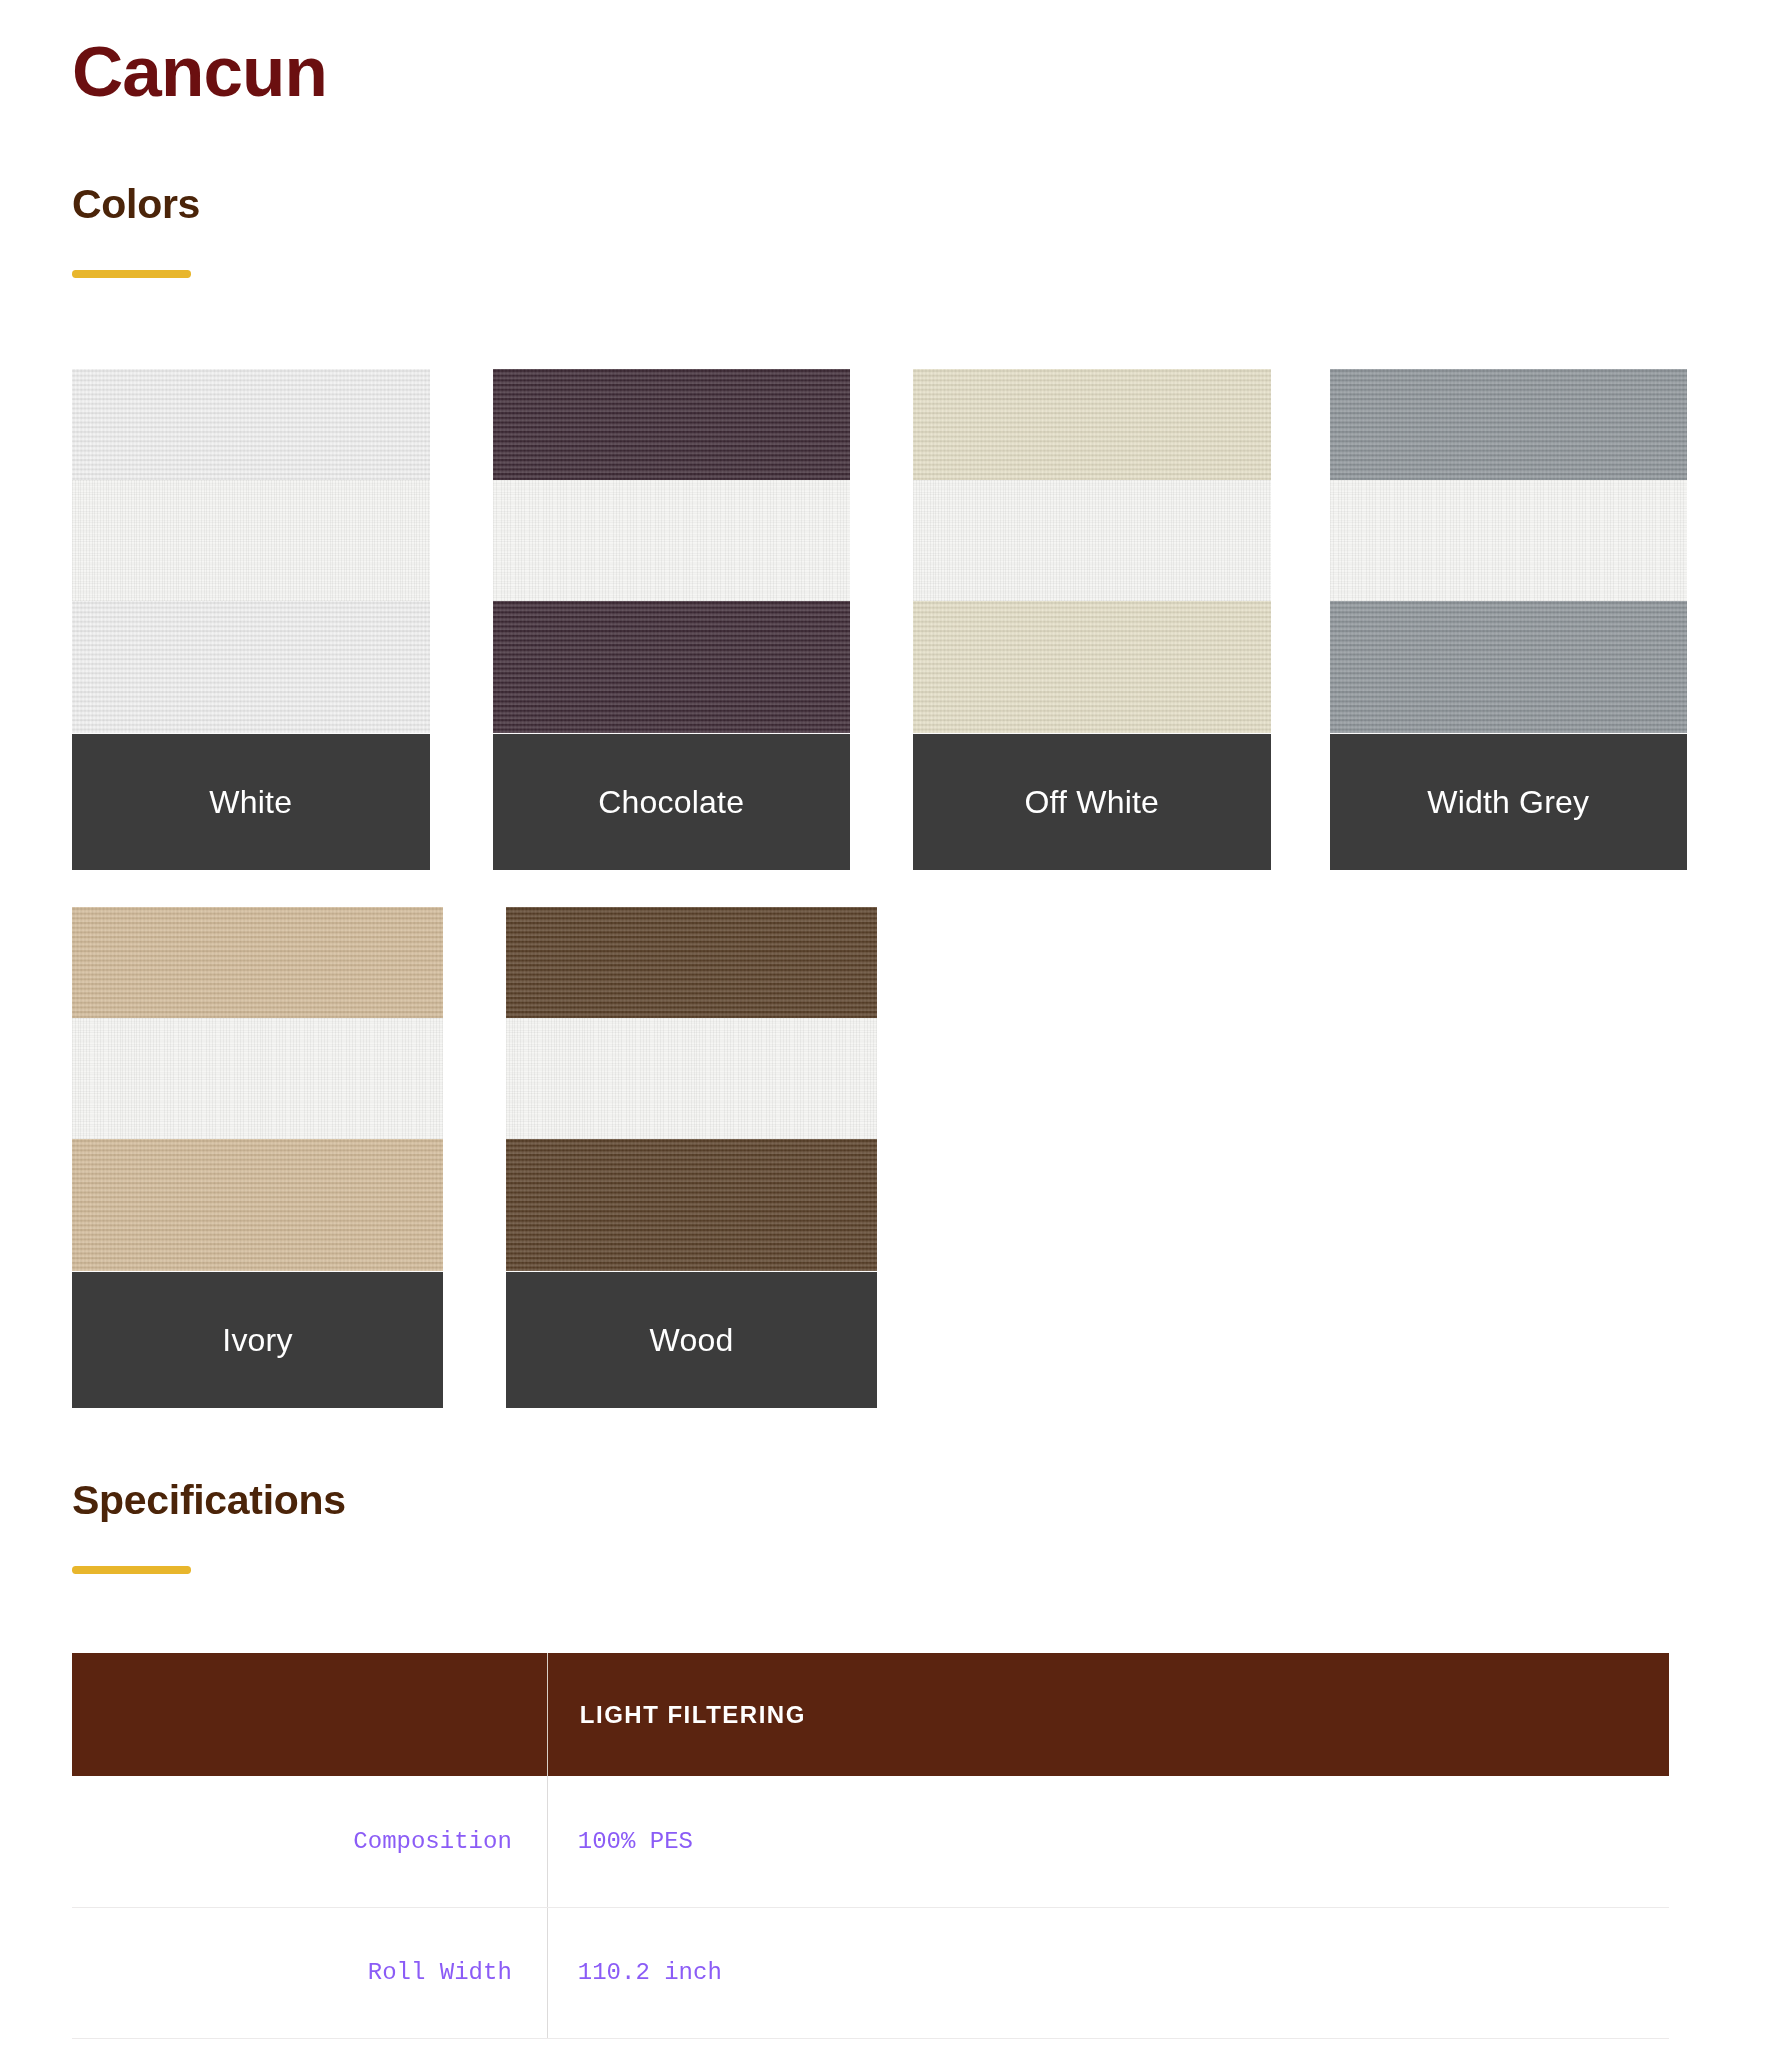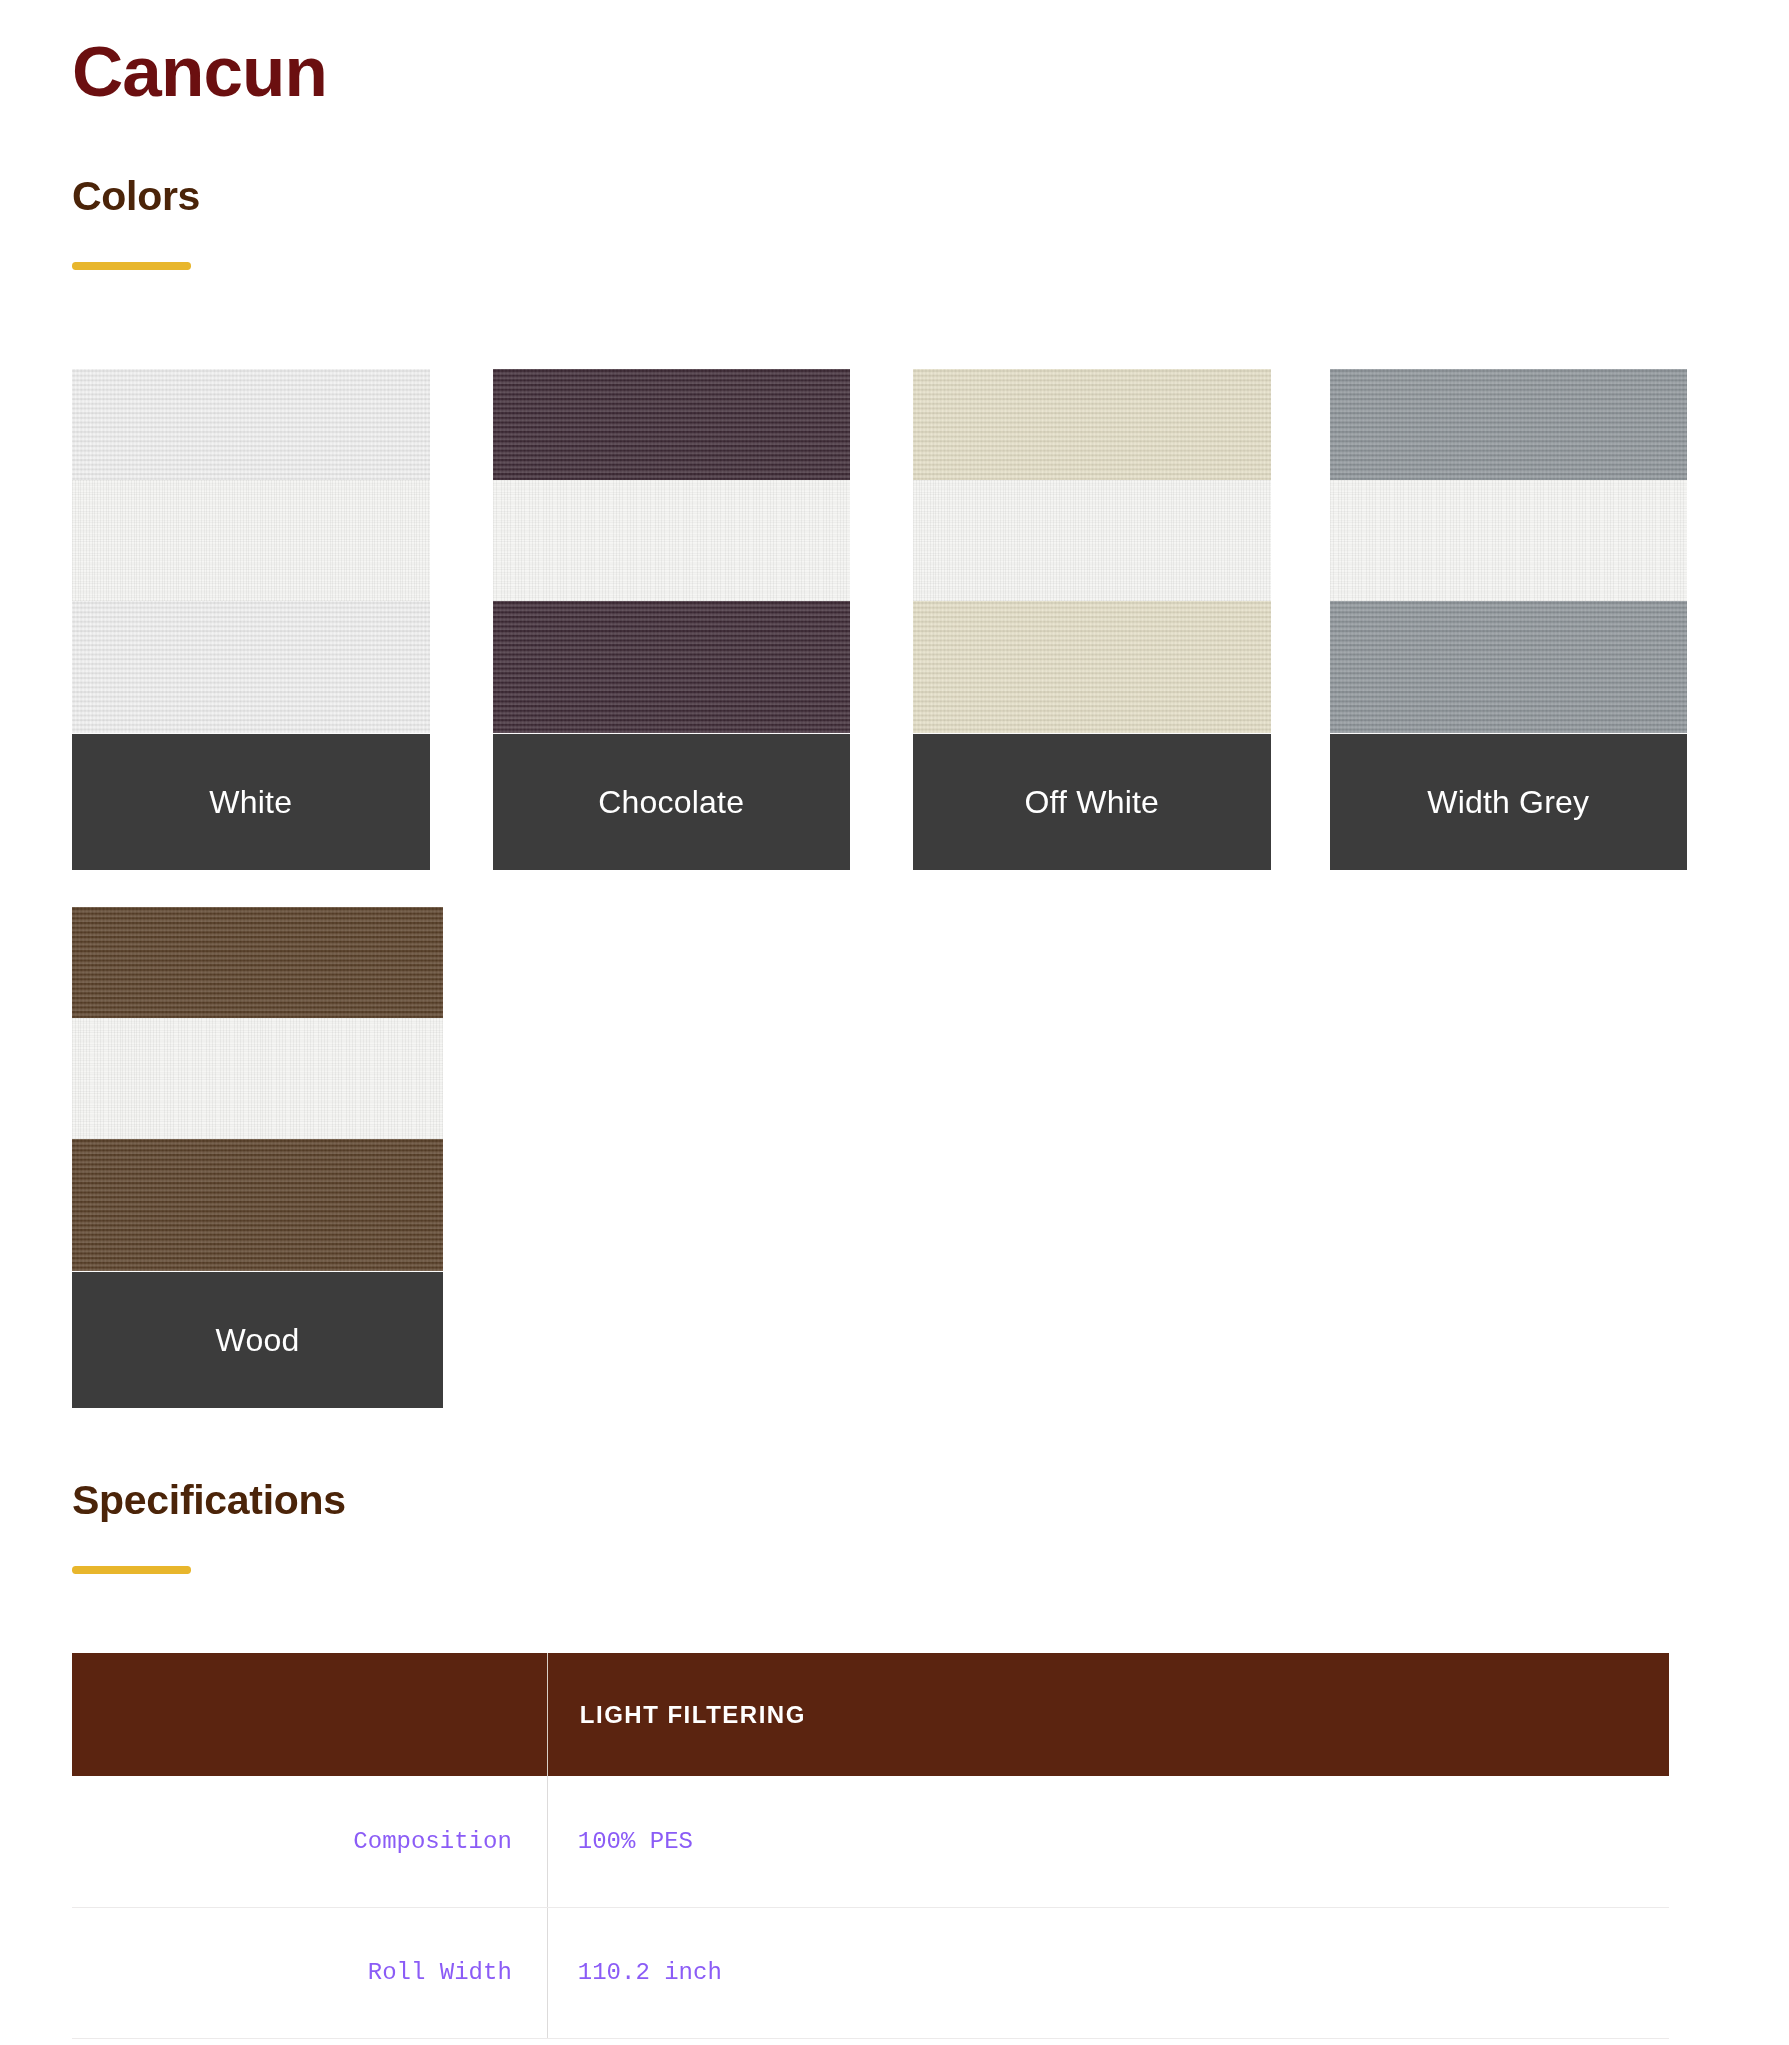--- a/index.html
+++ b/index.html
@@ -31,21 +31,21 @@
     letter-spacing: -0.3px;
     line-height: 1.1;
   }
   .heading-rule {
     width: 119px;
     height: 8.4px;
     background: #e8b62c;
     border-radius: 3.7px;
     margin-top: 43px;
   }
-  #colors-heading-block { position: absolute; left: 72px; top: 174px; }
+  #colors-heading-block { position: absolute; left: 72px; top: 182px; }
   #specs-heading-block  { position: absolute; left: 72px; top: 1478px; }
 
   
   .swatch-grid {
     position: absolute;
     left: 72px;
     top: 369px;
     width: 1678px;
   }
   .swatch-row { display: flex; margin-bottom: 37px; }
@@ -198,20 +198,28 @@
           <div class="band b2 sheer"></div>
           <div class="band b3 fabric" style="background-color:#8f969b"></div>
         </div>
         <div class="swatch-label">Width Grey</div>
       </div>
 
     </div>
 
     <div class="swatch-row">
 
+      <div class="swatch">
+        <div class="swatch-art">
+          <div class="band b1 fabric" style="background-color:#d4bc9a"></div>
+          <div class="band b2 sheer"></div>
+          <div class="band b3 fabric" style="background-color:#d4bc9a"></div>
+        </div>
+        <div class="swatch-label">Ivory</div>
+      </div>
 
       <div class="swatch">
         <div class="swatch-art">
           <div class="band b1 fabric" style="background-color:#5a4028"></div>
           <div class="band b2 sheer"></div>
           <div class="band b3 fabric" style="background-color:#5a4028"></div>
         </div>
         <div class="swatch-label">Wood</div>
       </div>
 

